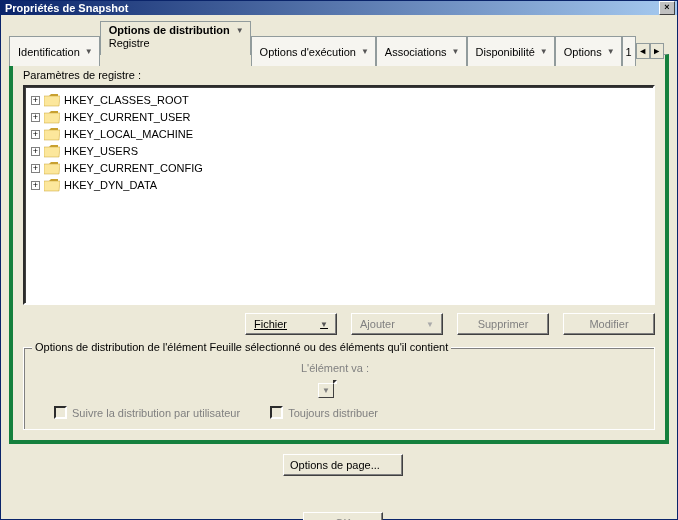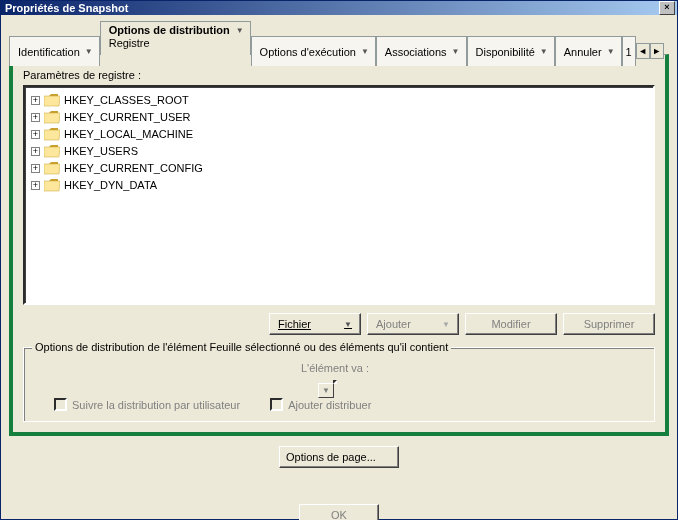--- a/index.html
+++ b/index.html
@@ -162,20 +162,21 @@
     border-top-color:#fff;
     border-left-color:#fff;
     background:#ECE9D8;
     font: inherit;
     padding:8px 8px;
     box-shadow: inset -1px -1px 0 #808080, inset 1px 1px 0 #ECE9D8;
     display:flex;
     align-items:center;
     justify-content:center;
     gap:8px;
+    margin-left:8px;
   }
   button.win:disabled, .disabled {
     color:#808080;
   }
   button.win .drop { font-size:8px; color:#555; margin-left:auto;}
   button.win:disabled .drop { color:#aaa; }
   .groupbox {
     border:1px solid #fff;
     box-shadow: inset 1px 1px 0 #808080;
     padding: 14px 18px 10px 10px;
@@ -204,21 +205,21 @@
     width:16px; height:15px;
     border:1px solid #fff;
     border-right-color:#404040;
     border-bottom-color:#404040;
     background:#ECE9D8;
     font-size:8px;
     text-align:center;
     line-height:13px;
     color:#808080;
   }
-  .check-row { display:flex; gap:30px; margin-top:14px; margin-left:20px;}
+  .check-row { display:flex; gap:30px; margin-top:22px; margin-left:20px;}
   .check { display:flex; align-items:center; gap:5px; }
   .checkbox {
     width:13px;height:13px;
     border:2px inset #fff;
     border-top-color:#808080;
     border-left-color:#808080;
     background:#ECE9D8;
   }
   .footer {
     display:flex;
@@ -261,21 +262,21 @@
       </div>
       <div class="tab">
         <span>Associations</span>
         <span class="drop">▼</span>
       </div>
       <div class="tab">
         <span>Disponibilité</span>
         <span class="drop">▼</span>
       </div>
       <div class="tab">
-        <span>Annuler</span>
+        <span>Options</span>
         <span class="drop">▼</span>
       </div>
       <div class="tab trunc">
         <span>1</span>
       </div>
       <div class="scroll">
         <div class="scroll-btn">◄</div>
         <div class="scroll-btn">►</div>
       </div>
     </div>
@@ -349,43 +350,43 @@
       <div class="btn-row">
         <button class="win" style="min-width:92px;justify-content:space-between;text-decoration:underline;">
           <span>Fichier</span>
           <span class="drop">▼</span>
         </button>
         <button class="win" style="min-width:92px;justify-content:center" disabled="">
           <span>Ajouter</span>
           <span class="drop">▼</span>
         </button>
         <button class="win" style="min-width:92px" disabled="">
-          <span>Modifier</span>
+          <span>Supprimer</span>
         </button>
         <button class="win" style="min-width:92px" disabled="">
-          <span>Supprimer</span>
+          <span>Modifier</span>
         </button>
       </div>
 
       <div class="groupbox">
         <div class="legend">Options de distribution de l'élément Feuille sélectionné ou des éléments qu'il contient</div>
         <div class="form-row">
           <label class="disabled">L'élément va :</label>
           <div class="combo">
             <div class="combo-btn">▼</div>
           </div>
         </div>
         <div class="check-row">
           <div class="check">
             <div class="checkbox"></div>
             <span class="disabled">Suivre la distribution par utilisateur</span>
           </div>
           <div class="check">
             <div class="checkbox"></div>
-            <span class="disabled">Ajouter distribuer</span>
+            <span class="disabled">Toujours distribuer</span>
           </div>
         </div>
       </div>
 
     </div>
   </div>
 
   <div class="footer">
     <button class="win" style="min-width:120px;justify-content:flex-start;padding-left:6px">
       <span>Options de page...</span>

